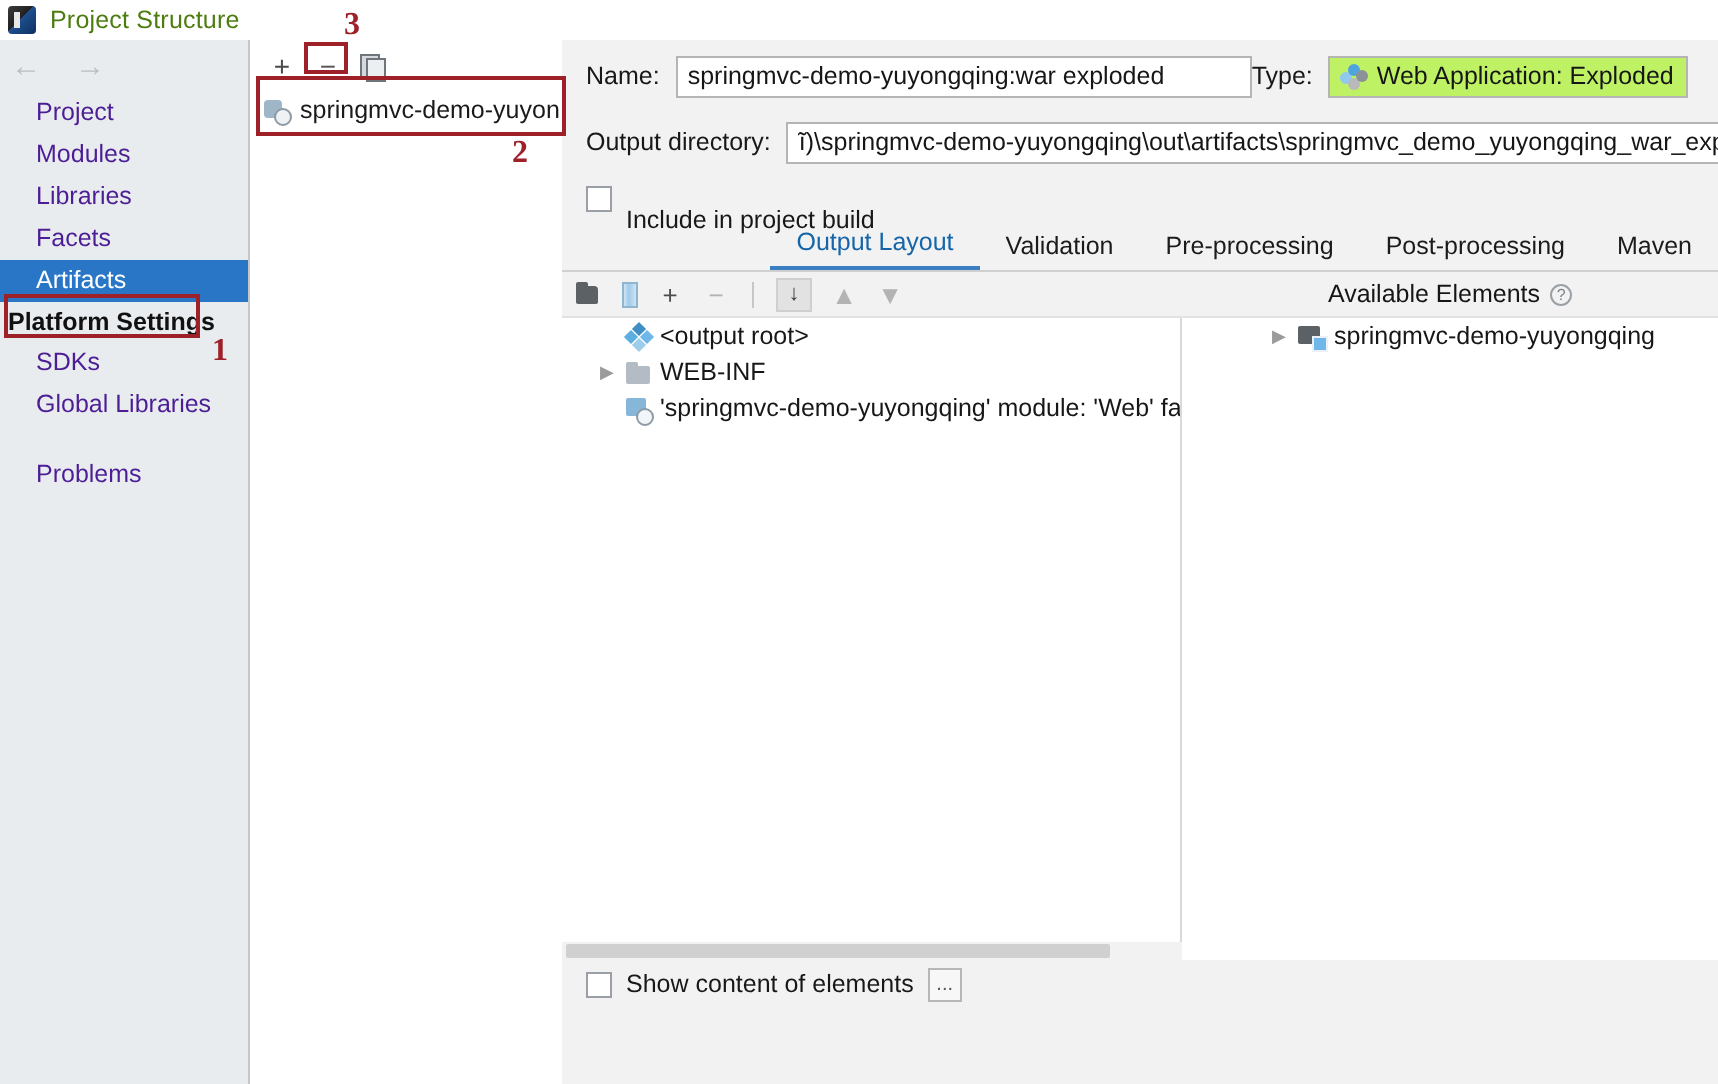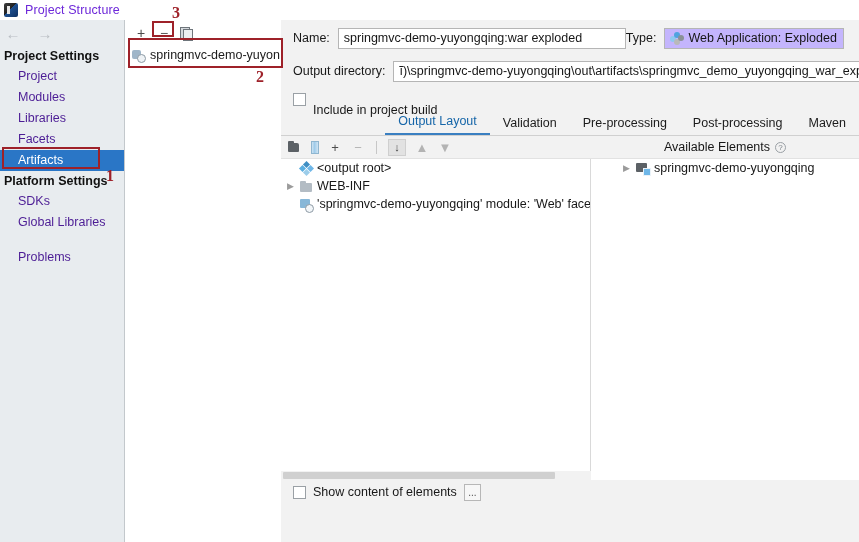--- a/index.html
+++ b/index.html
@@ -32,21 +32,21 @@
     border-radius: 2px;
     position: relative;
     flex: none;
   }
   .titlebar .app-icon::after {
     content: "";
     position: absolute; left: 3px; top: 3px; width: 3px; height: 8px;
     background: #e8e8e8;
   }
   .titlebar .title-text {
-    font-size: 12.5px; color: #6d28d9; letter-spacing: .1px; text-align: right;
+    font-size: 12.5px; color: #4d7c0f; letter-spacing: .1px; text-align: right;
   }
 
   
   .left-col {
     position: absolute; left: 0; top: 20px; width: 125px; height: 522px;
     background: #e8ecef;
     border-right: 1px solid #c3c8cc;
   }
   .nav-arrows {
     height: 26px; display: flex; align-items: center; padding-left: 4px; gap: 14px;
@@ -122,21 +122,21 @@
     padding: 0 0 0 12px;
   }
   .lbl { font-size: 12.5px; color: #181818; white-space: nowrap; }
   .txtbox {
     background: #ffffff; border: 1px solid #b5b5b5;
     height: 21px; line-height: 19px;
     padding: 0 5px; font-size: 12.5px; color: #161616;
     white-space: nowrap; overflow: hidden;
   }
   .combobox {
-    background: #c4b5fd; border: 1px solid #b5b5b5;
+    background: #bef264; border: 1px solid #b5b5b5;
     height: 21px; display: flex; align-items: center; gap: 5px;
     padding: 0 5px; font-size: 12.5px; color: #161616;
     white-space: nowrap; overflow: hidden;
   }
   .web-ico { width: 13px; height: 13px; position: relative; flex:none; }
   .web-ico i {
     position: absolute; display:block; width:6px; height:6px; border-radius:50%;
     background:#6fb7e8;
   }
   .web-ico i:nth-child(1){ left:0px; top:4px; background:#8fc9f0; }
@@ -212,21 +212,21 @@
     height: 22px; display:flex; align-items:center; justify-content:center;
     gap:5px; font-size:12.5px; color:#161616; background:#f2f2f2;
   }
   .q-ico {
     width: 11px; height: 11px; border:1px solid #9aa0a5; border-radius:50%;
     font-size: 8px; line-height: 9px; text-align:center; color:#7b8288;
   }
   .tree-row {
     display:flex; align-items:center; gap:4px;
     height: 18px; font-size:12.5px; color:#171717;
-    white-space: nowrap; overflow: hidden;
+    white-space: nowrap; overflow: hidden; margin-left: 13px;
   }
   .twisty {
     width:11px; text-align:center; color:#9b9b9b; font-size:9px; flex:none;
   }
   .twisty.blank { color: transparent; }
   .out-root-ico { width:13px; height:13px; position:relative; flex:none; }
   .out-root-ico span {
     position:absolute; width:5px; height:5px; background:#5aaee0; transform:rotate(45deg);
   }
   .out-root-ico span:nth-child(1){ left:0px; top:4px; }
@@ -300,21 +300,20 @@
     <div class="app-icon"></div>
     <div class="title-text">Project Structure</div>
   </div>
 
   <div class="left-col">
     <div class="nav-arrows">
       <div class="arrow">←</div>
       <div class="arrow">→</div>
     </div>
 
-    <div class="sec-head">Project Settings</div>
     <div class="nav-item">Project</div>
     <div class="nav-item">Modules</div>
     <div class="nav-item">Libraries</div>
     <div class="nav-item">Facets</div>
     <div class="nav-item selected">Artifacts</div>
 
     <div class="sec-head">Platform Settings</div>
     <div class="nav-item">SDKs</div>
     <div class="nav-item">Global Libraries</div>
 

